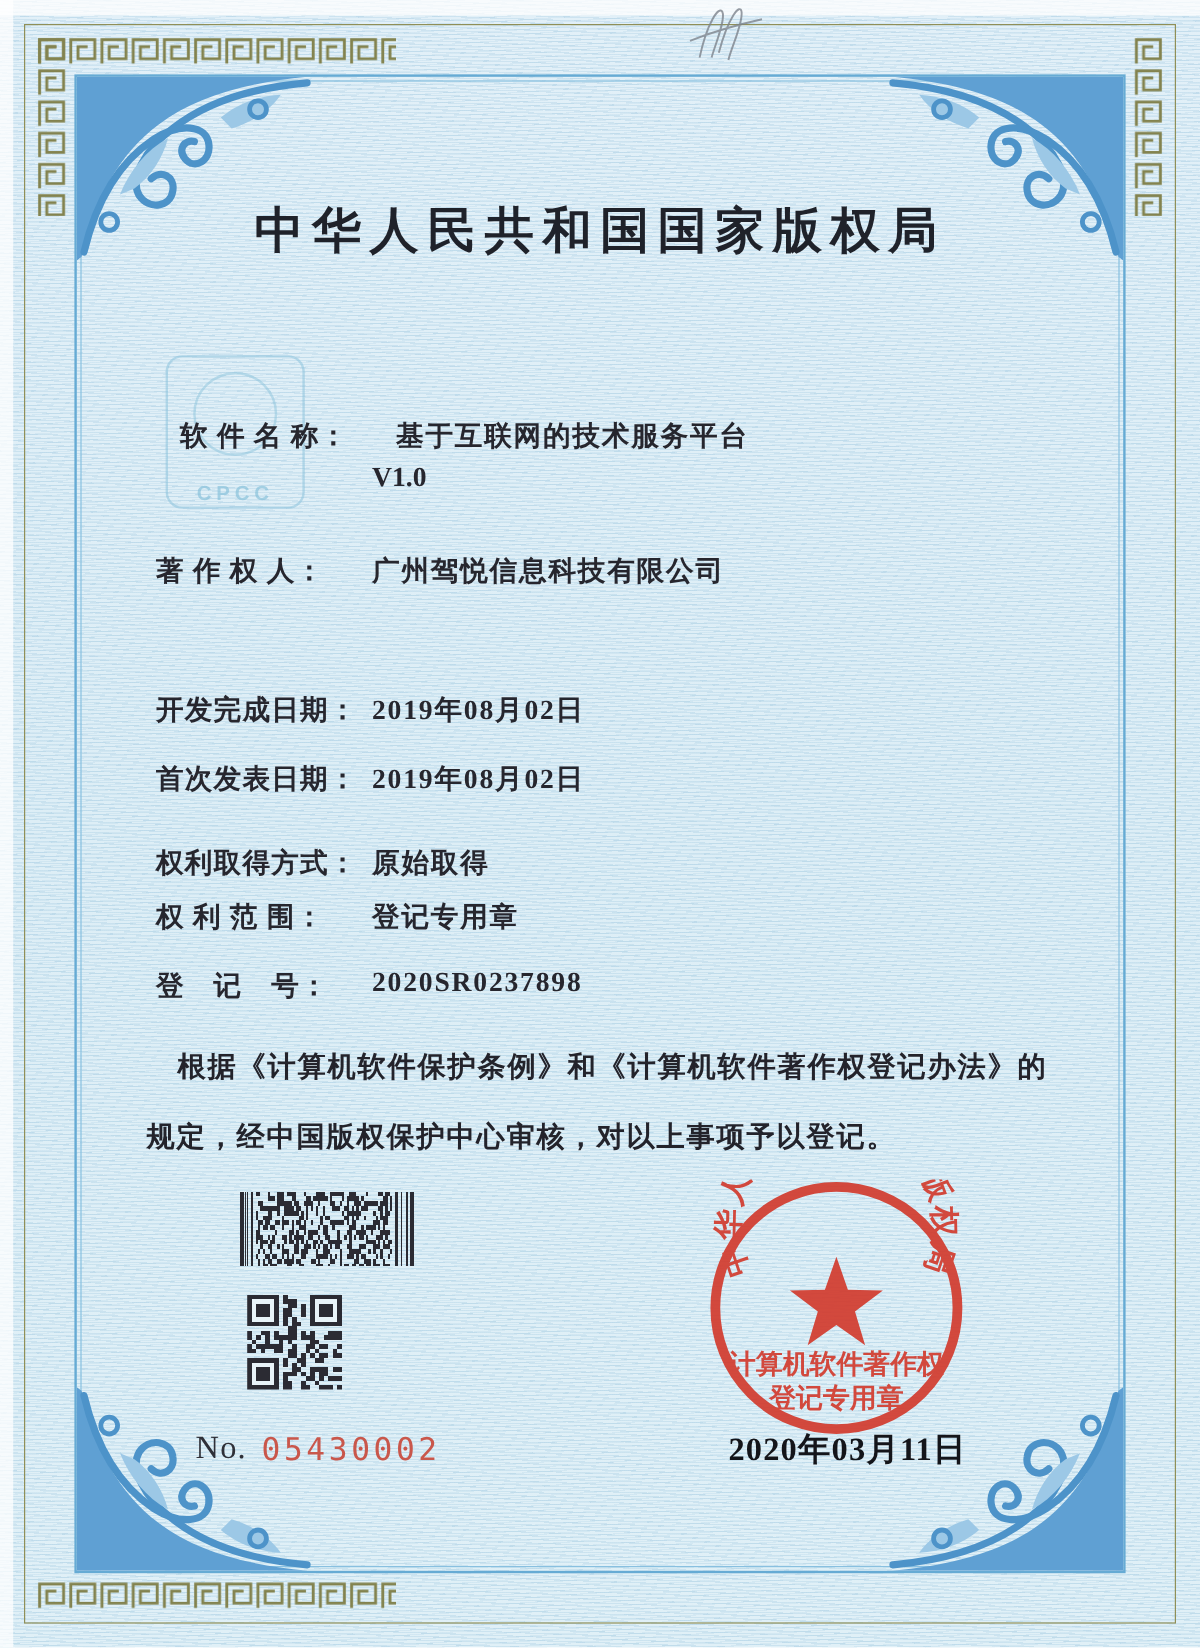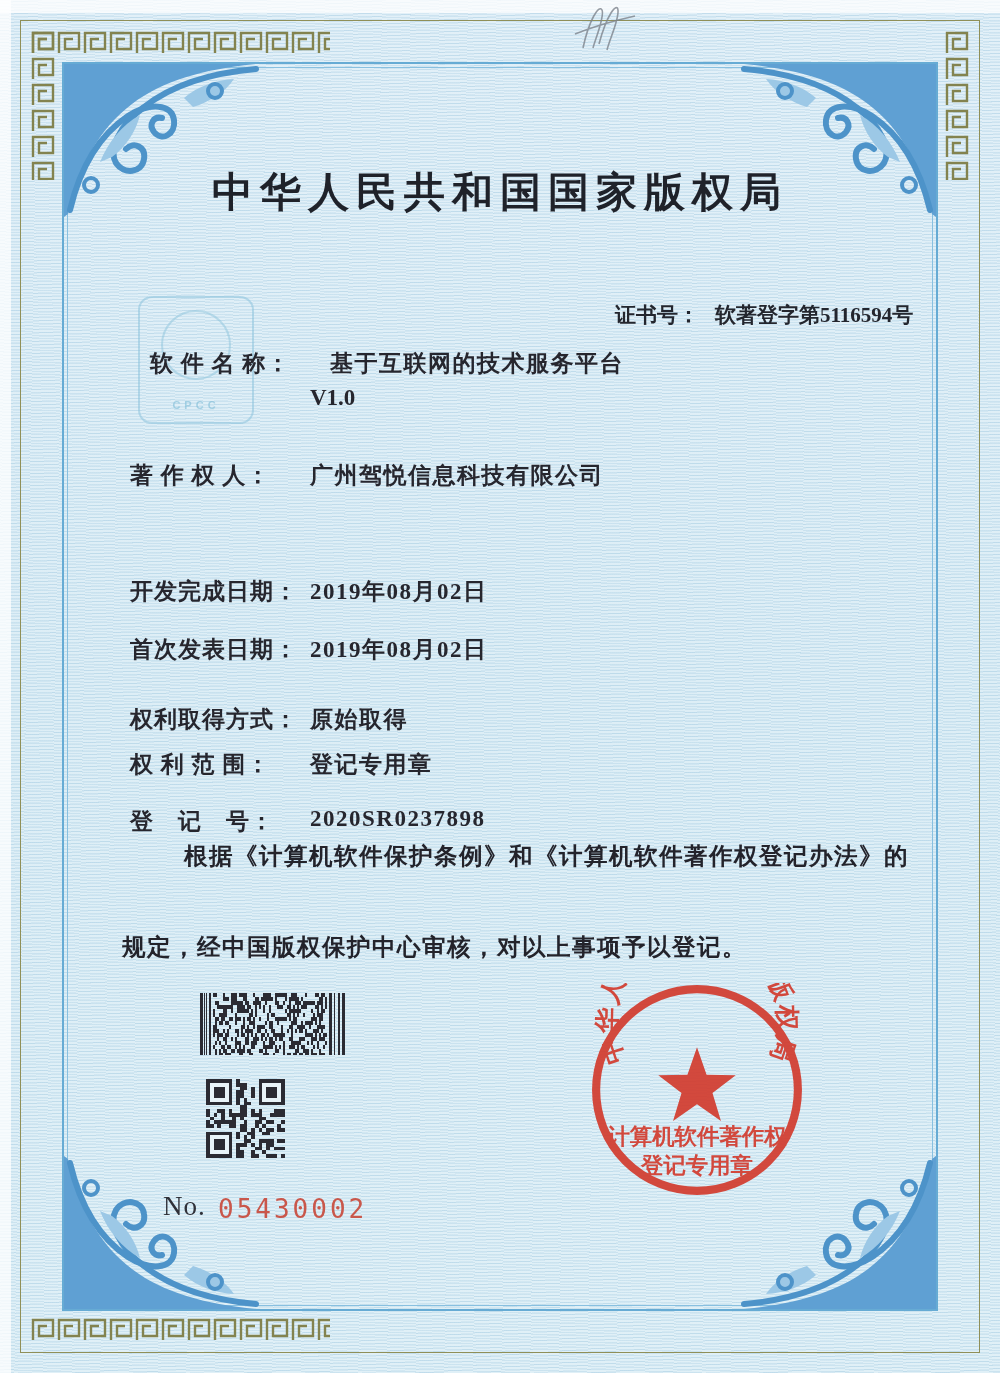--- a/index.html
+++ b/index.html
@@ -30,22 +30,22 @@
   .scribble{position:absolute;left:555px;top:0;z-index:4;}
   .watermark{
     position:absolute;left:138px;top:296px;width:112px;height:124px;z-index:3;
     border:2px solid rgba(140,195,220,0.55);border-radius:14px;
   }
   .watermark .wm-circle{
     position:absolute;left:21px;top:12px;width:66px;height:66px;border-radius:50%;
     border:2px solid rgba(140,195,220,0.5);
   }
   .watermark .wm-text{
-    position:absolute;left:0;right:0;bottom:11px;text-align:center;
-    font-family:"Liberation Sans",sans-serif;font-size:11px;letter-spacing:4px;
+    position:absolute;left:0;right:0;bottom:0;text-align:center;
+    font-family:"Liberation Sans",sans-serif;font-size:17px;letter-spacing:4px;
     color:rgba(130,190,216,0.65);font-weight:bold;
   }
   .authority{
     position:absolute;left:0;right:0;top:165px;text-align:center;z-index:5;
     font-size:41px;font-weight:700;color:#1f222a;letter-spacing:7px;
   }
   .cert-title{
     position:absolute;left:0;right:0;top:230px;text-align:center;z-index:5;
     font-size:48px;font-weight:700;color:#23262e;letter-spacing:8px;
   }
@@ -61,21 +61,21 @@
   .row-holder{top:460px;}
   .row-devdate{top:576px;}
   .row-pubdate{top:634px;text-align:center;}
   .row-method{top:704px;}
   .row-scope{top:749px;}
   .row-regno{top:806px;}
   .statement-line{
     position:absolute;z-index:5;font-size:23.5px;font-weight:700;color:#23232b;
     letter-spacing:1.5px;white-space:nowrap;
   }
-  .statement-1{left:148px;top:840px;margin-left:36px;}
+  .statement-1{left:148px;top:873px;}
   .statement-2{left:122px;top:931px;}
   .barcode{position:absolute;left:200px;top:993px;z-index:5;}
   .qrcode{position:absolute;left:206px;top:1079px;z-index:5;}
   .serial-label{
     position:absolute;left:163px;top:1191px;z-index:5;
     font-size:27px;color:#2f3038;letter-spacing:1px;
   }
   .serial-number{
     position:absolute;left:218px;top:1194px;z-index:5;
     font-family:"DejaVu Sans Mono","Liberation Mono",monospace;
@@ -145,23 +145,20 @@
     <path d="M28,48 C34,20 44,4 47,10 C50,16 40,40 38,48 M44,44 C52,14 62,2 63,10 C64,20 55,38 52,50 M20,34 C40,26 62,20 80,16" fill="none" stroke="#7d838c" stroke-width="1.6" opacity="0.8"></path>
   </svg>
 
   <div class="watermark">
     <div class="wm-circle"></div>
     <div class="wm-text">CPCC</div>
   </div>
 
   <div class="authority">中华人民共和国国家版权局</div>
 
-  <div class="cert-no-line">
-    <span>证书号：</span><span class="cert-no-value">软著登字第5116594号</span>
-  </div>
 
   <div class="field-row row-name">
     <span class="field-label">软 件 名 称：</span>
     <span class="field-value">基于互联网的技术服务平台</span>
   </div>
   <div class="row-name2">V1.0</div>
 
   <div class="field-row row-holder">
     <span class="field-label">著 作 权 人：</span>
     <span class="field-value">广州驾悦信息科技有限公司</span>
@@ -785,14 +782,15 @@
     <circle cx="105" cy="105" r="99" fill="none" stroke="#d23b2e" stroke-width="8"></circle>
     <polygon points="105,63 114.4,90.1 143,90.6 120.2,107.9 128.5,135.4 105,119 81.5,135.4 89.8,107.9 67,90.6 95.6,90.1" fill="#d23b2e"></polygon>
     <path id="sealArc" d="M32.5,71.2 A80,80 0 1 1 177.5,71.2" fill="none"></path>
     <text font-size="25" font-weight="bold" fill="#d23b2e" letter-spacing="2.5" font-family="Liberation Serif, serif">
       <textPath href="#sealArc" startOffset="50%" text-anchor="middle">中华人民共和国国家版权局</textPath>
     </text>
     <text x="105" y="158" text-anchor="middle" font-size="22" font-weight="bold" fill="#d23b2e" font-family="Liberation Serif, serif">计算机软件著作权</text>
     <text x="105" y="186" text-anchor="middle" font-size="22" font-weight="bold" fill="#d23b2e" font-family="Liberation Serif, serif">登记专用章</text>
   </svg>
 
+  <div class="issue-date">2020年03月11日</div>
 
 </div>
 
 </body></html>

